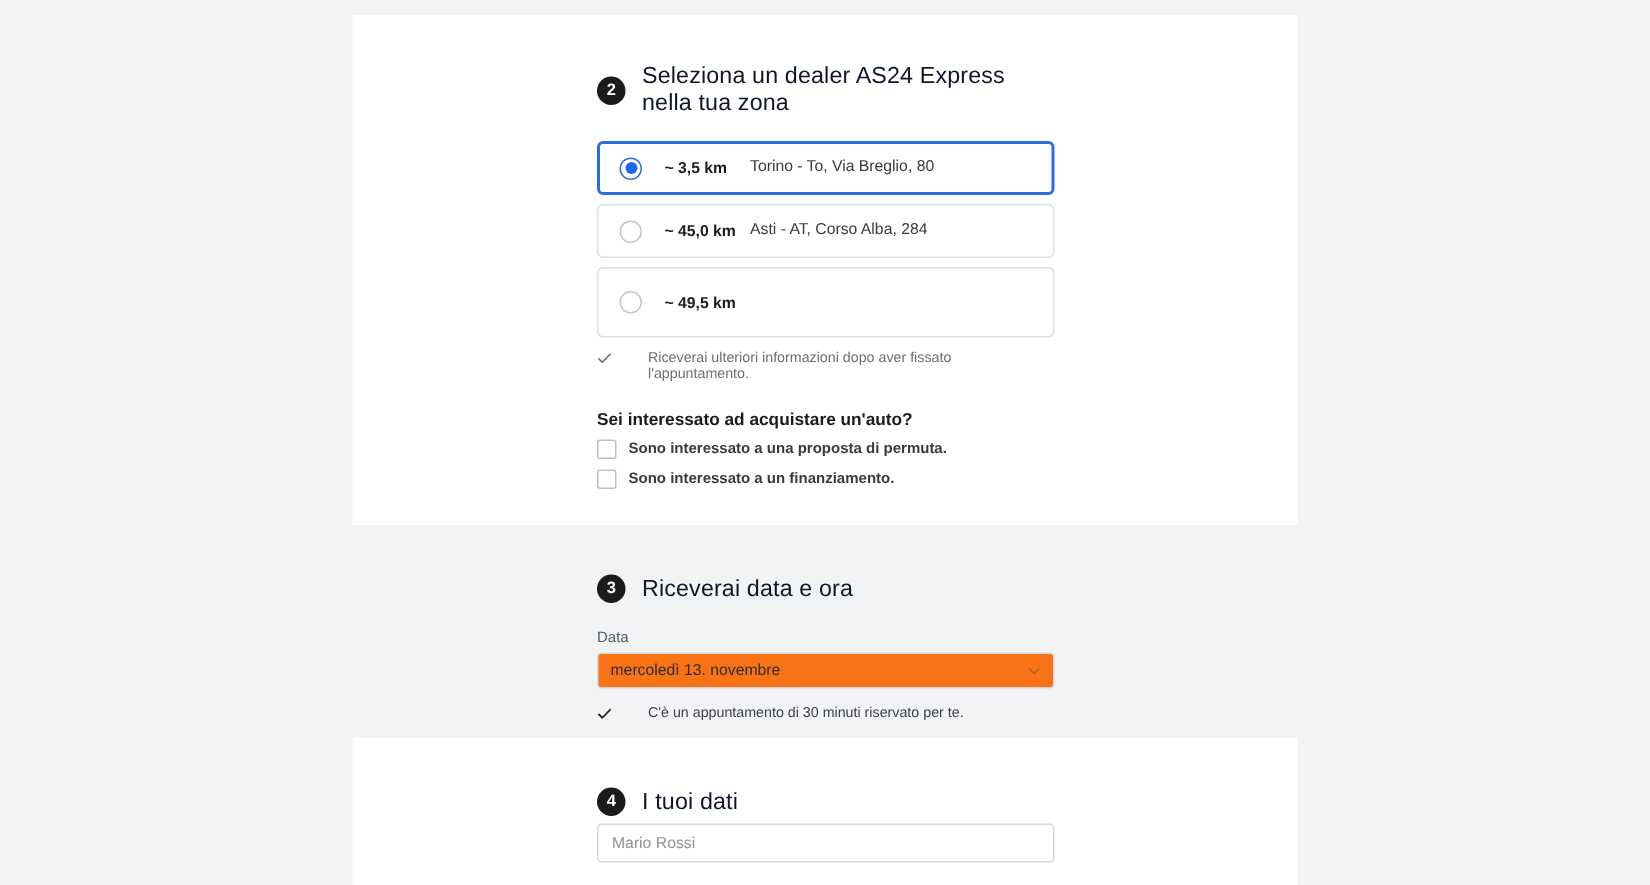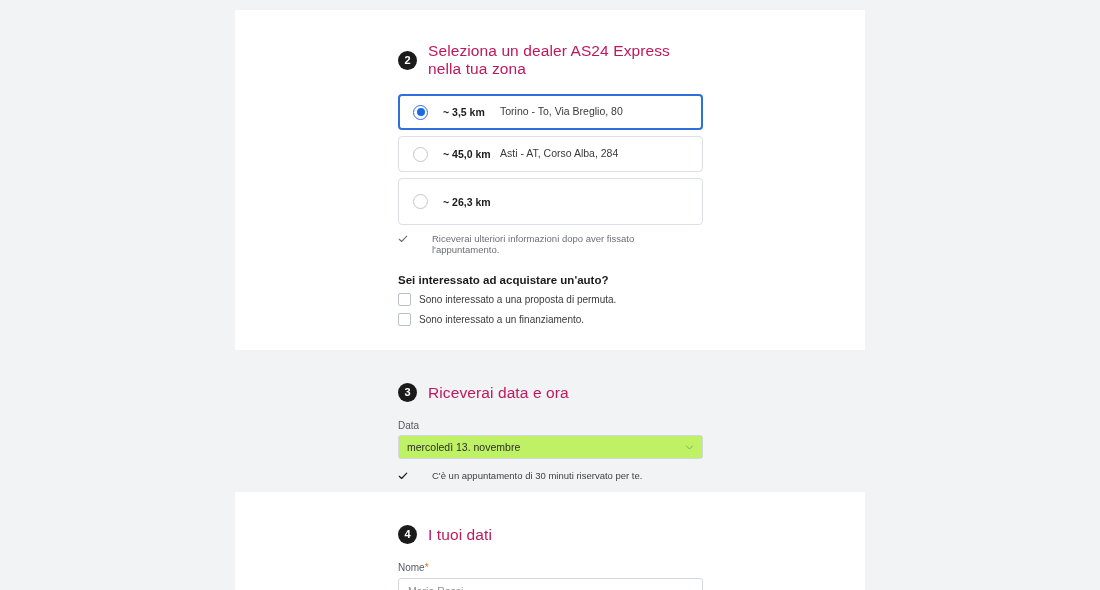--- a/index.html
+++ b/index.html
@@ -53,21 +53,21 @@
     font-weight: bold;
     display: flex;
     align-items: center;
     justify-content: center;
     flex: 0 0 auto;
     line-height: 1;
   }
   .sec-title {
     font-size: 15.5px;
     font-weight: 400;
-    color: #be185d;
+    color: #0f172a;
     letter-spacing: 0.1px;
   }
 
   
   .dealer-list {
     margin-top: 16px;
   }
   .dealer-opt {
     display: flex;
     align-items: center;
@@ -161,20 +161,21 @@
     height: 13px;
     border: 1.5px solid #b9c0cb;
     border-radius: 2px;
     background: #ffffff;
     box-sizing: border-box;
     flex: 0 0 auto;
   }
   .cb-label {
     font-size: 10px;
     color: #3a3a3a;
+    font-weight: bold;
   }
 
   
   .field-row {
     display: flex;
     gap: 30px;
     margin-top: 18px;
   }
   .field {
     flex: 1 1 0;
@@ -182,21 +183,21 @@
   }
   .field-label {
     font-size: 10px;
     color: #55595f;
     margin-bottom: 4px;
   }
   .select-box {
     height: 24px;
     border: 1px solid #d4d7db;
     border-radius: 3px;
-    background: #bef264;
+    background: #f97316;
     display: flex;
     align-items: center;
     padding: 0 8px;
     box-sizing: border-box;
     cursor: pointer;
   }
   .select-box .val {
     font-size: 10.5px;
     color: #2d2d2d;
     flex: 1 1 auto;
@@ -265,21 +266,21 @@
 
 
       <div class="dealer-opt">
         <div class="radio"></div>
         <div class="dist">~ 45,0 km</div>
         <div class="addr">Asti - AT, Corso Alba, 284</div>
       </div>
 
       <div class="dealer-opt" style="min-height:47px;">
         <div class="radio"></div>
-        <div class="dist">~ 26,3 km</div>
+        <div class="dist">~ 49,5 km</div>
       </div>
 
     </div>
 
     <div class="note">
       <span class="check-ico">
         <svg viewBox="0 0 12 12" width="10" height="10">
             <path d="M1.5 6.3 L4.3 9 L10.5 2.6" fill="none" stroke="#6b6f75" stroke-width="1.3" stroke-linecap="round" stroke-linejoin="round"></path>
           </svg>
       </span>
@@ -339,22 +340,19 @@
 </div>
 
 <div class="card" id="section-4">
   <div class="inner" style="top:33px;">
 
     <div class="sec-head">
       <div class="step-badge">4</div>
       <div class="sec-title">I tuoi dati</div>
     </div>
 
-    <div class="req-label">
-      <span>Nome</span><span class="req-star">*</span>
-    </div>
 
     <div class="text-input">
       <span class="ph">Mario Rossi</span>
     </div>
 
   </div>
 </div>
 
 </body></html>

